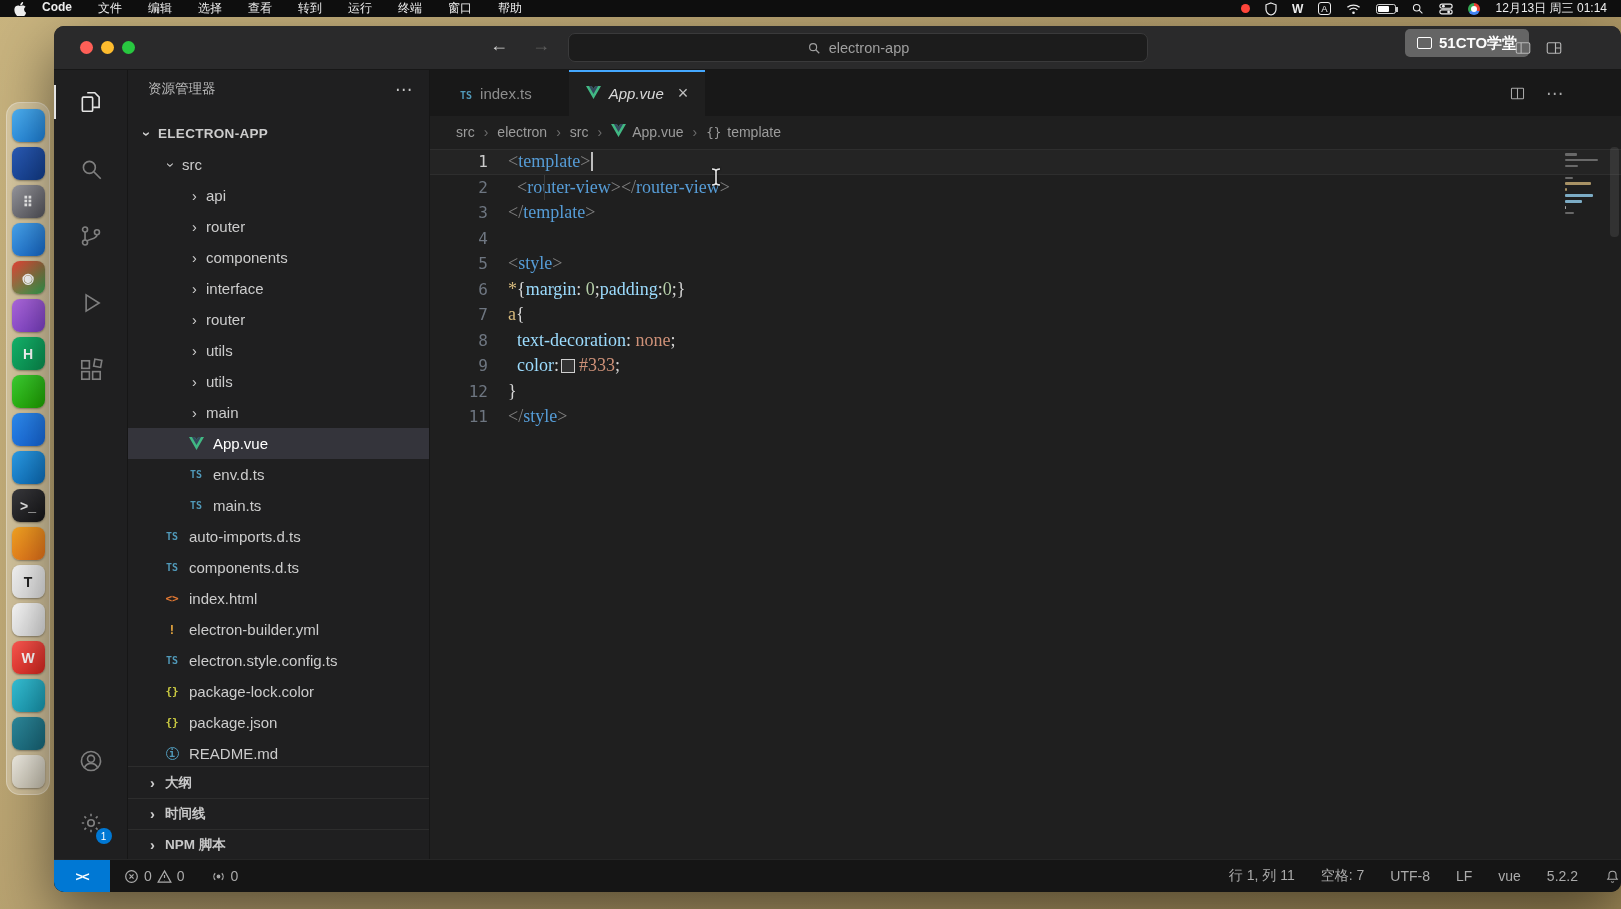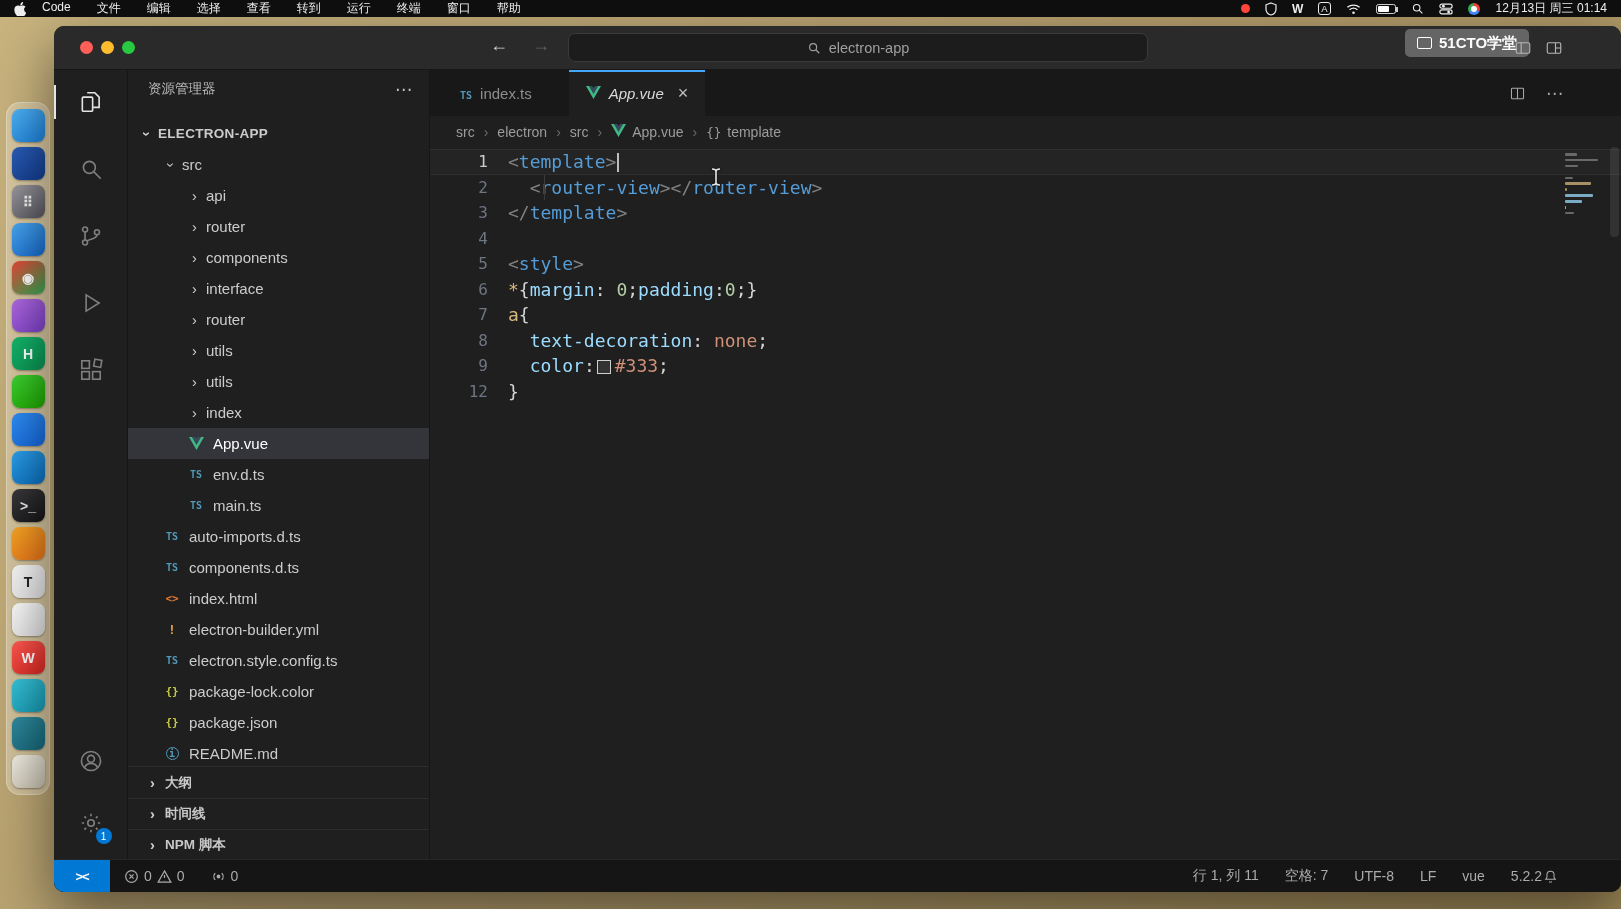--- a/index.html
+++ b/index.html
@@ -4,21 +4,21 @@
 <style>
   * { margin:0; padding:0; box-sizing:border-box; }
   html,body { width:1621px; height:909px; overflow:hidden; font-family:"Liberation Sans","DejaVu Sans",sans-serif; }
   body { position:relative; background:linear-gradient(135deg,#c9b47f 0%,#b49e6d 45%,#a08a58 100%); }
 
   
   .menubar { position:absolute; top:0; left:0; right:0; height:17px; background:#0e0e0e; display:flex; align-items:center; color:#ededed; font-size:12px; z-index:50; }
   .apple { margin-left:14px; display:flex; align-items:center; }
   .menu-items { display:flex; gap:26px; margin-left:16px; }
   .menu-item { cursor:default; white-space:nowrap; }
-  .menu-item.strong { font-weight:normal; }
+  .menu-item.strong { font-weight:bold; }
   .menu-right { margin-left:auto; display:flex; align-items:center; gap:16px; padding-right:14px; }
   #menu-status { display:flex; gap:15px; align-items:center; }
   #menu-status > span { display:inline-flex; align-items:center; }
   .menu-clock { white-space:nowrap; }
   .mb-dot { width:9px; height:9px; border-radius:50%; background:#ff453a; display:inline-block; }
   .mb-w { font-weight:bold; font-size:12px; color:#ededed; }
   .mb-abox { border:1px solid #ededed; border-radius:3px; font-size:9.5px; padding:0 2px; line-height:11px; display:inline-block; color:#ededed; }
   .mb-batt { width:20px; height:10px; border:1px solid rgba(255,255,255,.8); border-radius:2.5px; display:inline-block; position:relative; padding:1px; }
   .mb-batt-fill { display:block; width:72%; height:100%; background:#fff; border-radius:1px; }
   .mb-batt::after { content:''; position:absolute; right:-3px; top:2.5px; width:2px; height:5px; background:rgba(255,255,255,.8); }
@@ -94,36 +94,36 @@
   .tab-actions span { cursor:pointer; display:inline-flex; font-size:17px; }
   .breadcrumb { height:31px; display:flex; align-items:center; padding-left:26px; gap:9px; color:#9c9c9c; font-size:14px; background:#1f1f1f; }
   .bc-item { display:flex; align-items:center; gap:6px; cursor:pointer; }
   .bc-sep { color:#6d6d6d; }
 
   .code-area { position:relative; flex:1; font-family:"DejaVu Sans Mono",monospace; font-size:18px; padding-top:2px; overflow:hidden; cursor:text; }
   .code-line { display:flex; height:25.5px; line-height:25.5px; position:relative; }
   .code-line.current { background:rgba(255,255,255,0.025); box-shadow:inset 0 1px 0 #2e2e2e, inset 0 -1px 0 #2e2e2e; }
   .gutter-num { flex:0 0 78px; text-align:right; padding-right:20px; color:#6e7681; font-size:16px; }
   .code-line.current .gutter-num { color:#cccccc; }
-  .line-content { white-space:pre; flex:1; }
+  .line-content { white-space:pre; flex:1;font-family:Liberation Serif, serif; }
   .t-swatch { display:inline-block; width:14px; height:14px; border:1px solid #cfcfcf; vertical-align:-2px; margin:0 4px 0 2px; }
   .caret { display:inline-block; width:2px; height:19px; background:#bdbdbd; vertical-align:-4px; margin-left:1px; }
   .indent-guide { position:absolute; left:114px; top:0; bottom:0; width:1px; background:#3a3a3a; }
   .minimap { position:absolute; right:14px; top:6px; width:42px; display:flex; flex-direction:column; gap:3.4px; }
   .mini-line { height:2.5px; border-radius:1px; }
   .scrollbar { position:absolute; right:0; top:0; width:14px; bottom:0; }
   .scroll-thumb { position:absolute; top:0; right:2px; width:9px; height:90px; background:rgba(140,140,140,0.18); border-radius:4px; }
 
   
   .statusbar { height:33px; background:#151515; border-top:1px solid #262626; display:flex; align-items:center; color:#ababab; font-size:14px; position:relative; }
   .sb-remote { width:56px; height:100%; color:#fff; display:flex; align-items:center; justify-content:center; font-weight:bold; font-size:13px; letter-spacing:-1px; cursor:pointer; }
   .sb-group { display:flex; align-items:center; gap:5px; margin-left:14px; cursor:pointer; }
   .sb-group .sb-ic { display:inline-flex; }
   .sb-ports { margin-left:26px; }
-  .sb-right { position:absolute; right:0; top:0; bottom:0; display:flex; align-items:center; padding-right:62px; }
+  .sb-right { position:absolute; right:0; top:0; bottom:0; display:flex; align-items:center; gap:26px; }
   #sb-items { display:flex; align-items:center; gap:26px; }
   .sb-item { cursor:pointer; white-space:nowrap; }
   .sb-bell { display:inline-flex; cursor:pointer; }
 
   
   .ibeam { position:absolute; left:710px; top:167px; z-index:60; filter:drop-shadow(0 0 1px rgba(0,0,0,.8)); }
 </style>
 </head>
 <body>
 
@@ -361,21 +361,21 @@
             <div class="tree-row" style="padding-left: 58px;">
               <span class="chevron">›</span>
               <span class="tree-label">utils</span>
             </div>
             <div class="tree-row" style="padding-left: 58px;">
               <span class="chevron">›</span>
               <span class="tree-label">utils</span>
             </div>
             <div class="tree-row" style="padding-left: 58px;">
               <span class="chevron">›</span>
-              <span class="tree-label">index</span>
+              <span class="tree-label">main</span>
             </div>
             <div class="tree-row selected" style="padding-left: 58px;">
               <span class="file-icon">
                 <svg width="15" height="13" viewBox="0 0 261 226">
                   <path fill="#41B883" d="M161.1 0L130.5 53 99.9 0H0l130.5 226L261 0z"></path>
                   <path fill="#35495E" d="M161.1 0l-30.6 53L99.9 0H51l79.5 137.7L209.9 0z"></path>
                 </svg>
               </span>
               <span class="tree-label">App.vue</span>
             </div>
@@ -543,20 +543,24 @@
                 <div class="line-content"><span style="color: rgb(212, 212, 212);">  </span><span style="color: rgb(156, 220, 254);">text-decoration</span><span style="color: rgb(212, 212, 212);">: </span><span style="color: rgb(206, 145, 120);">none</span><span style="color: rgb(212, 212, 212);">;</span></div>
               </div>
               <div class="code-line">
                 <div class="gutter-num">9</div>
                 <div class="line-content"><span style="color: rgb(212, 212, 212);">  </span><span style="color: rgb(156, 220, 254);">color</span><span style="color: rgb(212, 212, 212);">:</span><span class="t-swatch" style="background: rgb(51, 51, 51);"></span><span style="color: rgb(206, 145, 120);">#333</span><span style="color: rgb(212, 212, 212);">;</span></div>
               </div>
               <div class="code-line">
                 <div class="gutter-num">12</div>
                 <div class="line-content"><span style="color: rgb(212, 212, 212);">}</span></div>
               </div>
+              <div class="code-line">
+                <div class="gutter-num">11</div>
+                <div class="line-content"><span style="color: rgb(128, 128, 128);">&lt;/</span><span style="color: rgb(86, 156, 214);">style</span><span style="color: rgb(128, 128, 128);">&gt;</span></div>
+              </div>
             </div>
           <div class="minimap" id="minimap">
               <div class="mini-line" style="width: 11.5px; background: rgb(128, 128, 128); opacity: 0.75;"></div>
               <div class="mini-line" style="width: 33.35px; background: rgb(128, 128, 128); opacity: 0.75;"></div>
               <div class="mini-line" style="width: 12.65px; background: rgb(128, 128, 128); opacity: 0.75;"></div>
               <div class="mini-line"></div>
               <div class="mini-line" style="width: 8.05px; background: rgb(128, 128, 128); opacity: 0.75;"></div>
               <div class="mini-line" style="width: 26.45px; background: rgb(215, 186, 125); opacity: 0.75;"></div>
               <div class="mini-line" style="width: 2.3px; background: rgb(215, 186, 125); opacity: 0.75;"></div>
               <div class="mini-line" style="width: 27.6px; background: rgb(156, 220, 254); opacity: 0.75;"></div>

